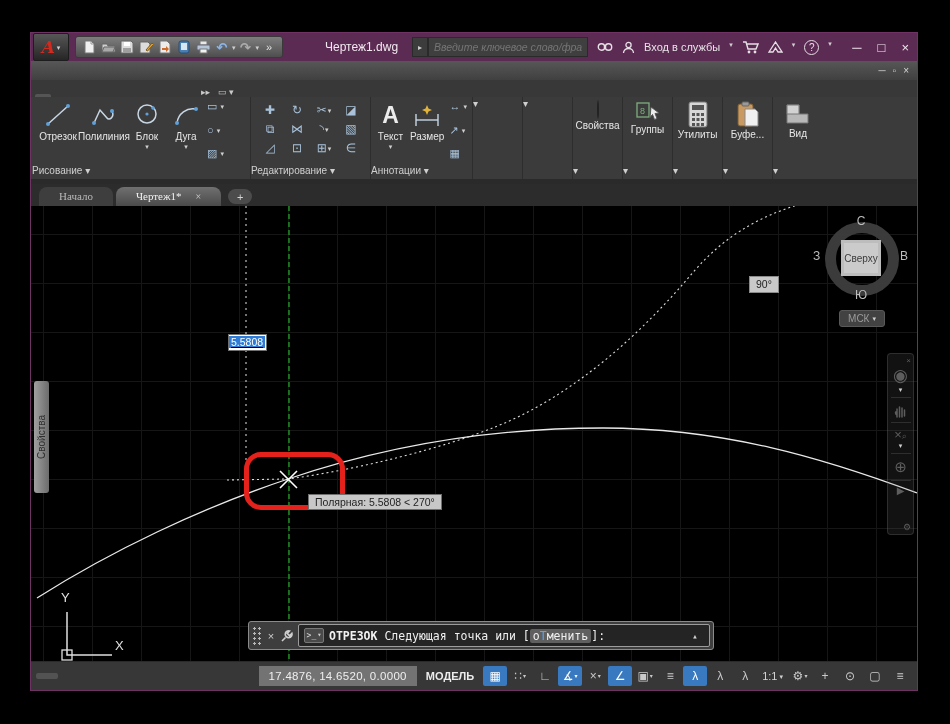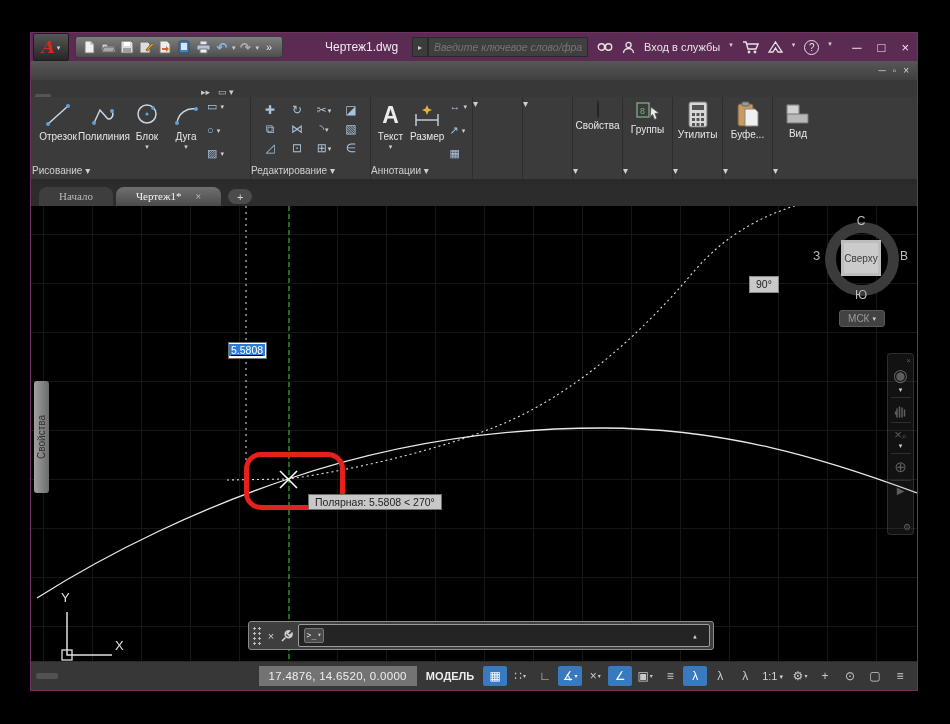--- a/index.html
+++ b/index.html
@@ -57,21 +57,21 @@
           background:#3e3e3e;color:#b9b9b9;font-size:11px;display:flex;align-items:center;gap:14px;font-family:Liberation Serif, serif;}
   .doctab.active{background:linear-gradient(#707070,#4a4a4a);color:#f2f2f2;}
   .doctab .close{font-size:10px;color:#cfcfcf;}
   .addtab{width:24px;height:15px;margin:0 0 2px 4px;border-radius:8px;background:#4c4c4c;color:#d5d5d5;
           font-size:11px;display:flex;align-items:center;justify-content:center;}
   
   .canvas{position:relative;flex:1;background:#000;overflow:hidden;
     background-image:linear-gradient(#161616 1px,transparent 1px),linear-gradient(90deg,#161616 1px,transparent 1px);
     background-size:49px 49px;background-position:12px 28px;}
   .canvas-svg{position:absolute;left:0;top:0;}
-  .dim-input{position:absolute;left:197px;top:136px;width:37px;height:15px;background:#fff;border:1px solid #6f6f6f;
+  .dim-input{position:absolute;left:197px;top:128px;width:37px;height:15px;background:#fff;border:1px solid #6f6f6f;
              font-size:10.5px;line-height:15px;padding:0;text-align:left;text-decoration:underline;}
   .dim-input .sel{background:var(--selection-blue,#2e7cd6);color:#fff;padding:0 2px;}
   .lbl90{position:absolute;left:718px;top:70px;background:#c9c9c9;border:1px solid #8a8a8a;color:#222;
          font-size:10.5px;padding:0 6px;line-height:15px;}
   .red-rect{position:absolute;left:213px;top:246px;width:101px;height:58px;box-sizing:border-box;
             border:5px solid var(--highlight-red,#e4211b);border-radius:17px;}
   .polar-tip{position:absolute;left:277px;top:288px;background:#c8c8c8;border:1px solid #6f6f6f;color:#1f1f1f;
              font-size:10.5px;padding:1px 6px;white-space:nowrap;}
   .hist-tip{position:absolute;left:268px;top:418px;background:#7d7d7d;color:#101010;font-family:"DejaVu Sans Mono",monospace;
             font-size:11px;padding:1px 5px;white-space:nowrap;}
@@ -568,20 +568,21 @@
       <span class="cmd-btn">
             <svg width="12" height="12">
               <path d="M8.5,1 a3.4,3.4 0 1 0 2.4,2.4 L8.5,5.8 6.2,3.4 z M4.5,7.5 L1,11" fill="none" stroke="#cecece" stroke-width="1.6"></path>
             </svg>
           </span>
       <div class="cmd-input">
         <span class="term-chip">
               <span>&gt;_</span>
               <span class="caret">▾</span>
             </span>
+        <span style="white-space:nowrap;"><b>ОТРЕЗОК</b><span> Следующая точка или [</span><span class="opt-chip"><span>о</span><span class="hot">Т</span><span>менить</span></span><span>]:</span></span>
         <span class="cmd-up" style="margin-left:auto;">▴</span>
       </div>
     </div>
   </div>
 
   <div class="statusbar">
     <span style="display:flex;align-items:center;">
           <span class="ltab active"></span>
           <span class="ltab"></span>
           <span class="ltab"></span>

